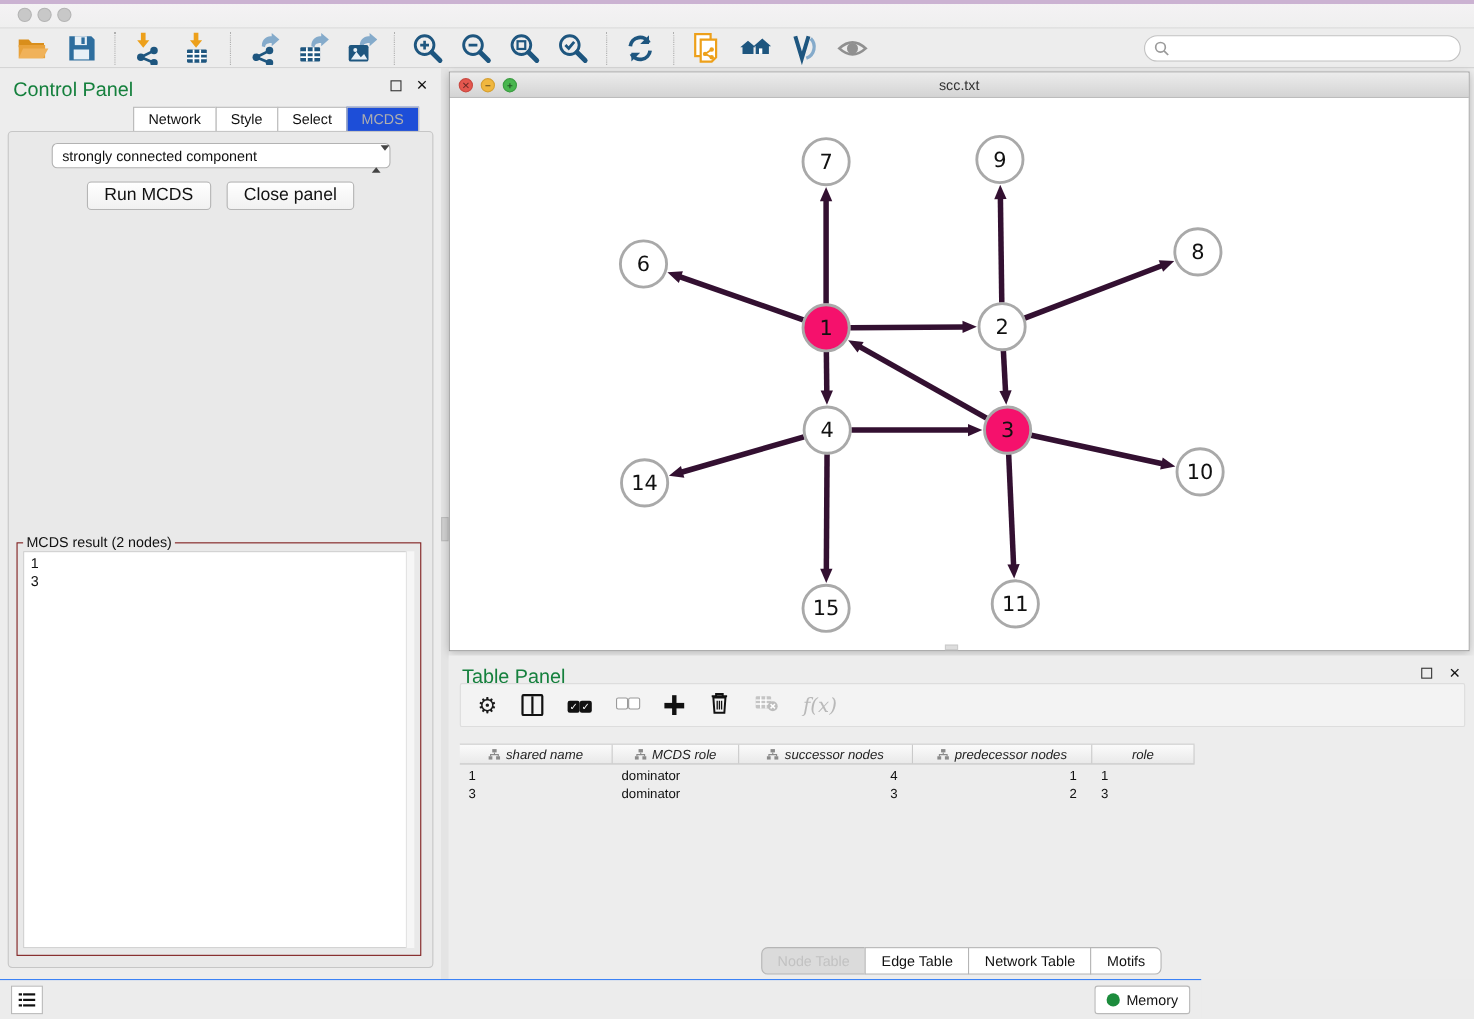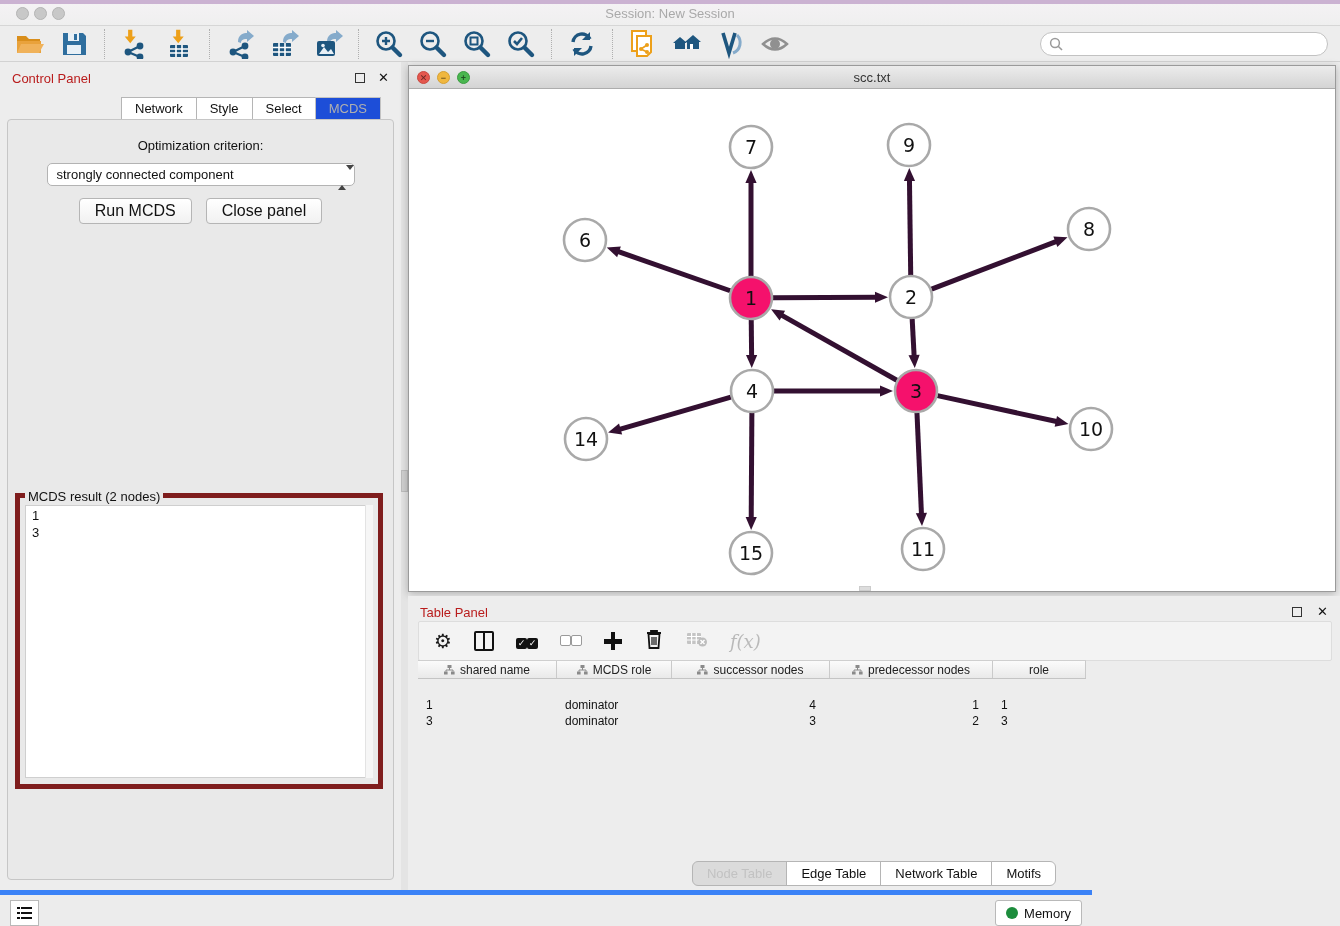--- a/index.html
+++ b/index.html
@@ -20,21 +20,21 @@
     border-bottom:1px solid #D2D2D2; display:flex; align-items:center; padding-left:8px; }
   .tb-ic { width:30px; height:30px; margin:0 7px; display:inline-block; cursor:pointer; }
   .tb-sep { width:1px; height:30px; border-left:1px dotted #AFAFAF; margin:0 8px; }
   .searchbox { position:absolute; right:12px; top:6px; width:288px; height:24px; background:#FFF;
     border:1px solid #C2C2C2; border-radius:12px; display:flex; align-items:center; padding-left:7px; }
   .searchbox input { border:none; outline:none; flex:1; font-size:12px; background:transparent; height:20px; }
 
   
   .control-panel { position:absolute; left:0; top:62px; width:401px; height:828px; background:#EDEDED; }
   .panel-head { position:absolute; left:0; top:0; right:0; height:28px; }
-  .panel-title { position:absolute; left:12px; top:9px; font-size:13px; color:#b91c1c; }
+  .panel-title { position:absolute; left:12px; top:9px; font-size:18px; color:#15803d; }
   .float-ic { position:absolute; width:10px; height:10px; border:1.6px solid #333; top:11px; cursor:pointer; }
   .close-ic { position:absolute; top:9px; font-size:13px; font-weight:bold; color:#111; cursor:pointer; line-height:14px; }
   .cp-tabs { position:absolute; left:75px; top:35px; display:flex;margin-left:46px; }
   .cp-tab { font-size:13px; padding:3px 13px; background:#FFF; border:1px solid #B5B5B5; margin-left:-1px;
     cursor:pointer; color:#111; }
   .cp-tab:first-child { margin-left:0; }
   .cp-tab.active { background:#1d4ed8; color:#AFAFAF; border-color:#C2C2C2; }
   .cp-content { position:absolute; left:7px; right:7px; top:57px; bottom:10px;
     background:#E9E9E9; border:1px solid #C6C6C6; border-radius:4px; }
   .opt-label { text-align:center; margin-top:18px; font-size:13px; color:#111; }
@@ -42,21 +42,21 @@
     border:1px solid #B3B3B3; border-radius:5px; font-size:13px; line-height:21px; padding-left:9px;
     cursor:pointer; color:#111; }
   .combo .stepper { position:absolute; right:6px; top:3px; width:10px; height:16px; }
   .combo .stepper .up { width:0; height:0; border-left:4px solid transparent; border-right:4px solid transparent;
     border-bottom:5px solid #444; margin-bottom:3px; }
   .combo .stepper .down { width:0; height:0; border-left:4px solid transparent; border-right:4px solid transparent;
     border-top:5px solid #444; }
   .btn-row { display:flex; justify-content:center; gap:14px; margin-top:12px; }
   .btn { font-size:16px; padding:3px 15px; background:linear-gradient(#FFFFFF,#F1F1F1);
     border:1px solid #B5B5B5; border-radius:4px; cursor:pointer; color:#111; }
-  .groupbox { position:absolute; left:7px; right:10px; top:373px; height:296px; border:5px solid #7f1d1d; }
+  .groupbox { position:absolute; left:7px; right:10px; top:373px; height:376px; border:1px solid #7f1d1d; }
   .groupbox legend, .gb-legend { position:absolute; top:-9px; left:5px; background:#E9E9E9; padding:0 3px;
     font-size:13px; color:#111; }
   .gb-area { position:absolute; left:5px; right:5px; top:7px; bottom:6px; background:#FFF;
     border:1px solid #CFCFCF; font-size:13px; color:#111; padding:1px 6px; line-height:17px;
     white-space:pre; overflow:hidden; }
   .gb-scroll { position:absolute; right:5px; top:7px; bottom:6px; width:8px; background:#F6F6F6;
     border-left:1px solid #E3E3E3; }
 
   
   .vsplit { position:absolute; left:401px; top:62px; width:7px; height:828px; background:#E4E4E4; }
@@ -84,59 +84,58 @@
   .gear { font-size:20px; color:#1A1A1A; font-family:"DejaVu Sans",sans-serif; line-height:20px; }
   .colsel { width:20px; height:20px; border:2.5px solid #111; border-radius:2px; position:relative; }
   .colsel::after { content:""; position:absolute; left:7px; top:0; bottom:0; width:2.5px; background:#111; }
   .cb { width:11px; height:11px; display:inline-block; }
   .cb.checked { background:#111; color:#FFF; font-size:9px; line-height:11px; text-align:center; border-radius:2px; }
   .cb.empty { border:1.5px solid #9A9A9A; border-radius:2px; background:#FFF; }
   .plus { position:relative; width:18px; height:18px; }
   .plus::before { content:""; position:absolute; left:0; right:0; top:7px; height:4.5px; background:#111; }
   .plus::after { content:""; position:absolute; top:0; bottom:0; left:7px; width:4.5px; background:#111; }
   .fx { font-family:"DejaVu Serif",serif; font-style:italic; font-size:18px; color:#B9B9B9; }
-  .tbl-head { position:absolute; left:10px; top:64px; height:19px; display:flex;
-    background:linear-gradient(#FBFBFB,#E9E9E9); border-top:1px solid #CFCFCF; border-bottom:1px solid #C4C4C4; }
+  .tbl-head { position:absolute; left:10px; top:80px; height:19px; display:flex;
+    background:linear-gradient(#FBFBFB,#E9E9E9); border-top:1px solid #CFCFCF; border-bottom:1px solid #C4C4C4;font-style:italic; }
   .th { display:flex; align-items:center; justify-content:center; gap:5px; font-size:12px; color:#222;
     border-right:1px solid #CACACA; height:100%; cursor:pointer; }
   .tbl-body { position:absolute; left:0px; top:80px; right:0px; height:179px; background:#FFF; z-index:-1; }
   .tbl-rows { position:absolute; left:10px; top:101px; }
   .tr { display:flex; height:16px; }
   .td { font-size:12px; color:#111; line-height:16px; }
   .td.ralign { text-align:right; padding-right:14px; }
   .td.lalign { padding-left:8px; }
   .tp-tabs { position:absolute; left:0; right:0; top:265px; display:flex; justify-content:center; }
   .tp-tab { font-size:13px; padding:4px 14px; background:#FFF; border:1px solid #B5B5B5; margin-left:-1px;
     cursor:pointer; color:#111; }
   .tp-tab:first-child { border-radius:6px 0 0 6px; margin-left:0; }
   .tp-tab:last-child { border-radius:0 6px 6px 0; }
   .tp-tab.active { background:#DBDBDB; color:#C2C2C2; }
 
   
   .statusbar { position:absolute; left:0; top:890px; width:1092px; height:36px; background:#ECECEC;
-    border-top:5px solid #3b82f6; }
+    border-top:1px solid #3b82f6; }
   .list-btn { position:absolute; left:10px; top:5px; width:29px; height:26px; background:#FFF;
     border:1px solid #B9B9B9; cursor:pointer; display:flex; align-items:center; justify-content:center; }
   .list-glyph { width:15px; height:13px; position:relative; }
   .list-glyph::before { content:""; position:absolute; left:4px; top:0; width:11px; height:2.6px; background:#111;
     box-shadow:0 5px 0 #111, 0 10px 0 #111; }
   .list-glyph::after { content:""; position:absolute; left:0; top:0; width:2.6px; height:2.6px; background:#111;
     box-shadow:0 5px 0 #111, 0 10px 0 #111; }
   .mem-btn { position:absolute; right:10px; top:5px; height:26px; background:#FFF; border:1px solid #B9B9B9;
     border-radius:3px; display:flex; align-items:center; gap:6px; padding:0 10px; font-size:13px; cursor:pointer; color:#111; }
   .mem-dot { width:12px; height:12px; border-radius:50%; background:#1C8C3C; }
 </style>
 </head>
 <body>
 
 <div class="titlebar">
   <span class="tl-dot" style="left:16px"></span>
   <span class="tl-dot" style="left:34px"></span>
   <span class="tl-dot" style="left:52px"></span>
-  <div class="title">Session: New Session</div>
 </div>
 
 <div class="toolbar">
   <span class="tb-ic">
     <svg viewBox="0 0 30 30" width="30" height="30">
         <path d="M2 7 h9 l3 3 h11 v4 H2z" fill="#D98E1B"></path>
         <path d="M2 12 h24 v12 H2z" fill="#E9A23B"></path>
         <path d="M2 24 l4-9 h23 l-5 9z" fill="#F0B25A"></path>
       </svg>
   </span>
@@ -289,21 +288,20 @@
     <span class="float-ic" style="right:36px"></span>
     <span class="close-ic" style="right:12px">✕</span>
   </div>
   <div class="cp-tabs">
     <span class="cp-tab">Network</span>
     <span class="cp-tab">Style</span>
     <span class="cp-tab">Select</span>
     <span class="cp-tab active">MCDS</span>
   </div>
   <div class="cp-content">
-    <div class="opt-label">Optimization criterion:</div>
     <div class="combo">
       <span>strongly connected component</span>
       <span class="stepper"><span class="up"></span><span class="down"></span></span>
     </div>
     <div class="btn-row">
       <button class="btn">Run MCDS</button>
       <button class="btn">Close panel</button>
     </div>
     <div class="groupbox">
       <span class="gb-legend">MCDS result (2 nodes)</span>

